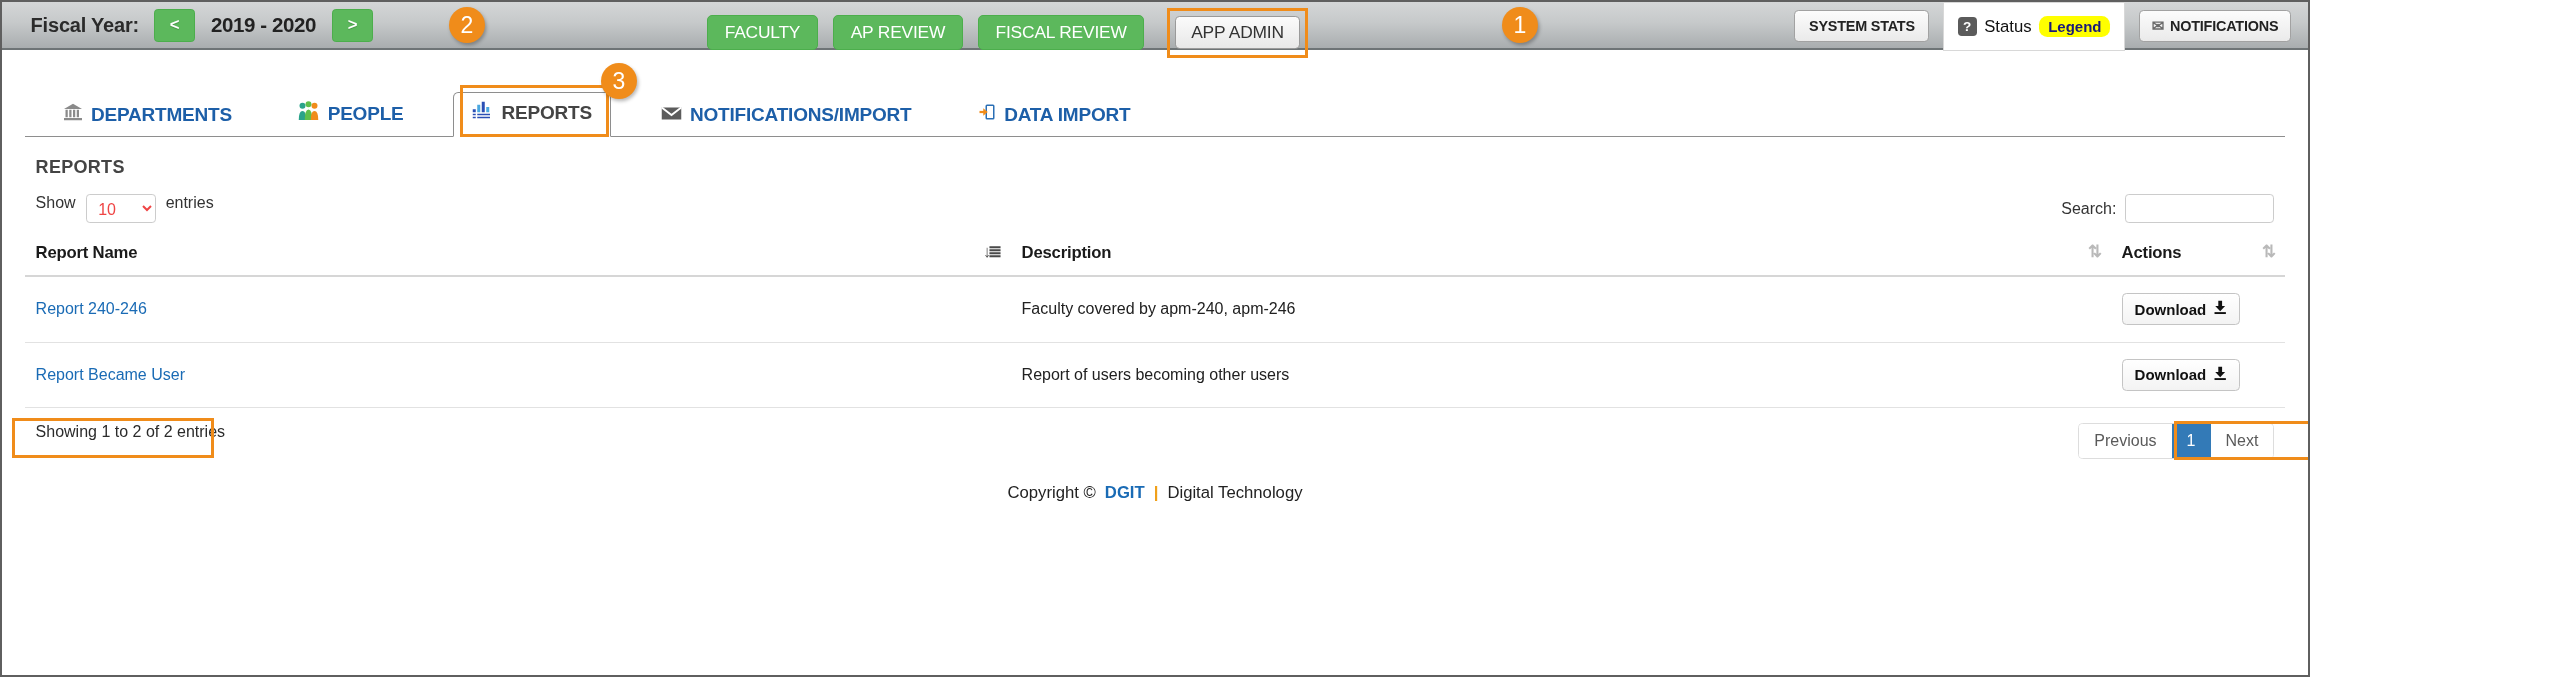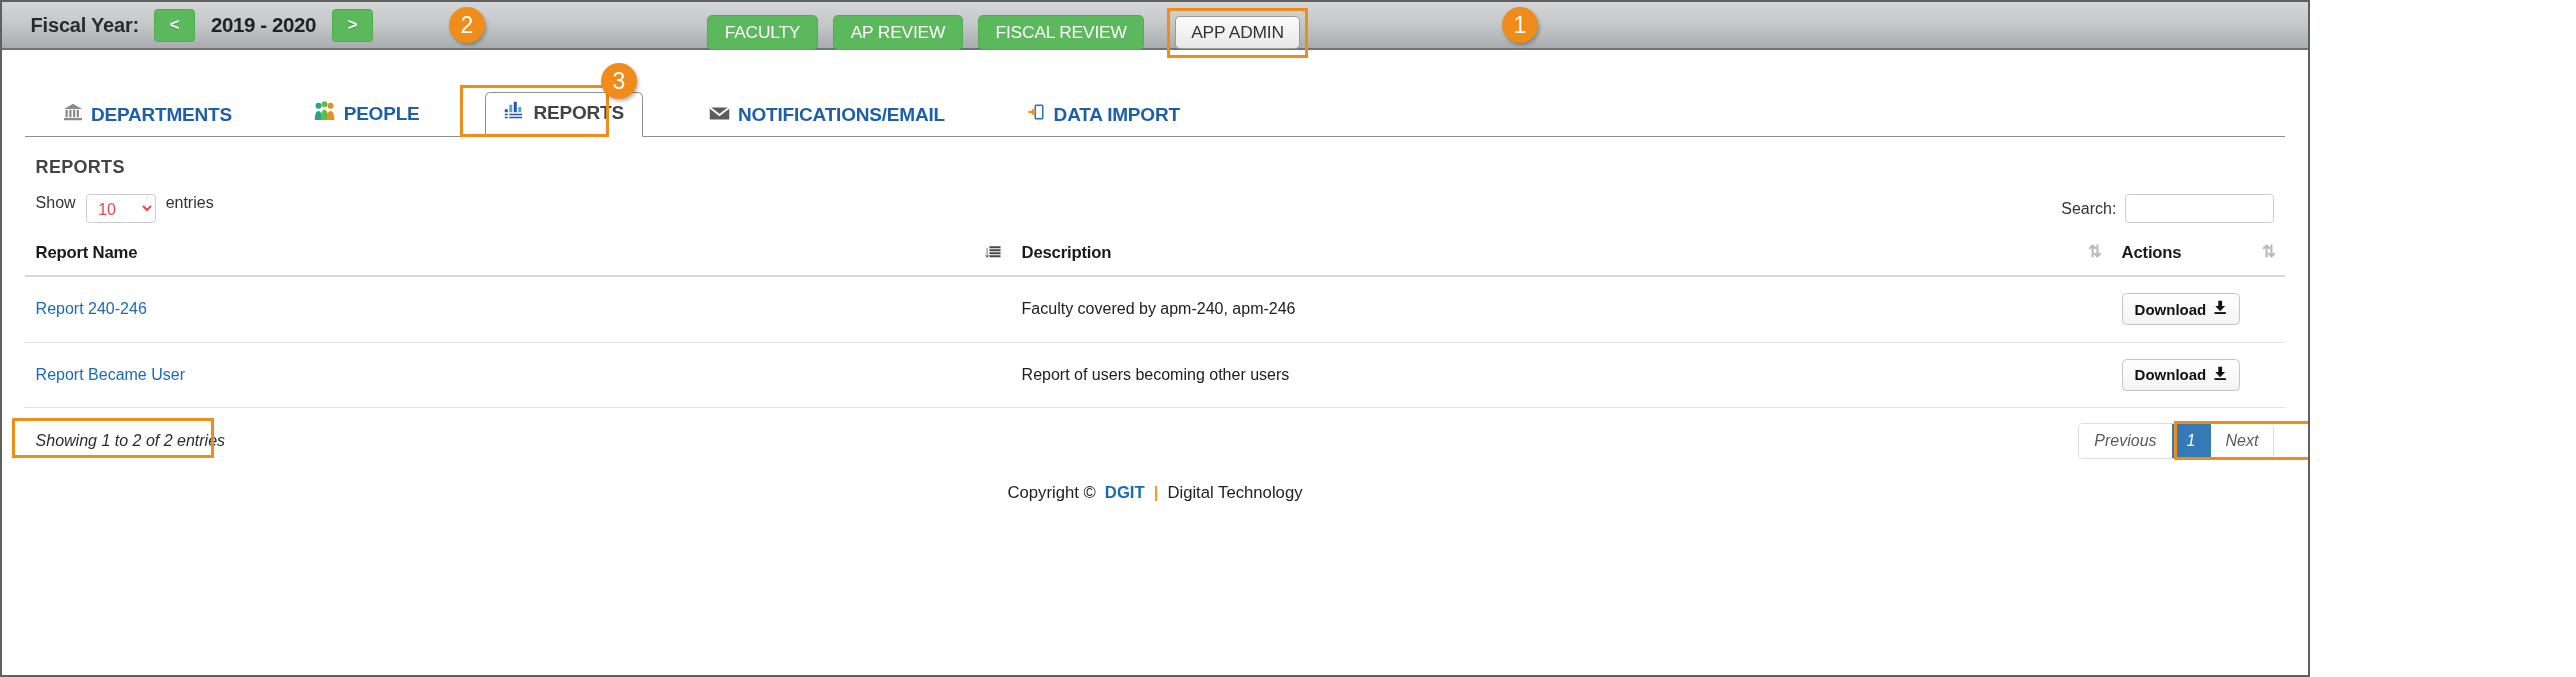--- a/index.html
+++ b/index.html
@@ -187,21 +187,21 @@
     position: absolute;
     left: 23px; right: 23px;
     bottom: 0;
     height: 1.5px;
     background: #8e8e8e;
   }
   .tabs {
     display: flex;
     align-items: flex-end;
     height: 100%;
-    gap: 16px;
+    gap: 0;
   }
   .tab {
     display: flex;
     align-items: center;
     gap: 8.3px;
     font-size: 19px;
     font-weight: bold;
     color: #1d5fa8;
     padding: 0 16.7px 10.6px;
     margin-right: 33px;
@@ -324,24 +324,23 @@
     cursor: pointer;
   }
 
   
   .hl-box { position: absolute; border: 3.8px solid #f08c1a; z-index: 30; pointer-events: none; }
   #hl-report-name { left: 10px; top: 416px; width: 202px; height: 40px; }
   #hl-download    { left: 2172px; top: 419px; width: 184px; height: 39px; }
 
   .table-footer {
     display: flex;
-    align-items: center;
+    align-items: flex-start;
     justify-content: space-between;
     padding: 15px 10.6px 0;
-    font-style: italic;
   }
   .showing { font-size: 16px; color: #2b2b2b; }
   .pager {
     display: flex;
     border: 0.8px solid #dddddd;
     border-radius: 4.5px;
     overflow: hidden;
     background: #fff;
   }
   .pg {
@@ -380,20 +379,32 @@
 
     <div class="nav-center">
       <div class="btn-green">FACULTY</div>
       <div class="btn-green">AP REVIEW</div>
       <div class="btn-green">FISCAL REVIEW</div>
       <div class="appadmin-wrap">
         <div class="btn-gray">APP ADMIN</div>
       </div>
     </div>
 
+    <div class="topbar-right">
+      <div class="btn-sysstats">SYSTEM STATS</div>
+      <div class="status-box">
+        <span class="qmark">?</span>
+        <span class="status-txt">Status</span>
+        <span class="legend-pill">Legend</span>
+      </div>
+      <div class="btn-notif">
+        <span class="env-icon">✉</span>
+        <span>NOTIFICATIONS</span>
+      </div>
+    </div>
   </div>
 
   <div class="badge" id="badge1">1</div>
   <div class="badge" id="badge2">2</div>
   <div class="badge" id="badge3">3</div>
   <div class="badge" id="badge4">4</div>
 
   <div class="tabrow">
     <div class="tabline"></div>
     <div class="tabs">
@@ -441,21 +452,21 @@
         <span>REPORTS</span>
       </div>
 
       <div class="tab">
         <span>
           <svg width="21" height="15" viewBox="0 0 28 20" aria-hidden="true">
             <rect x="1" y="2" width="26" height="16" fill="#5c5c5c"></rect>
             <polyline points="1,2 14,12 27,2" fill="none" stroke="#ffffff" stroke-width="2.5"></polyline>
           </svg>
         </span>
-        <span>NOTIFICATIONS/EMAIL</span>
+        <span>NOTIFICATIONS/IMPORT</span>
       </div>
 
       <div class="tab">
         <span>
           <svg width="18" height="18" viewBox="0 0 24 24" aria-hidden="true">
             <rect x="10" y="2" width="12" height="20" rx="2" fill="#2a6fb5"></rect>
             <rect x="12" y="4" width="8" height="16" fill="#ffffff"></rect>
             <path d="M2 12 L9 12" stroke="#f08c1a" stroke-width="3"></path>
             <polygon points="13,12 7,7 7,17" fill="#f08c1a"></polygon>
           </svg>

